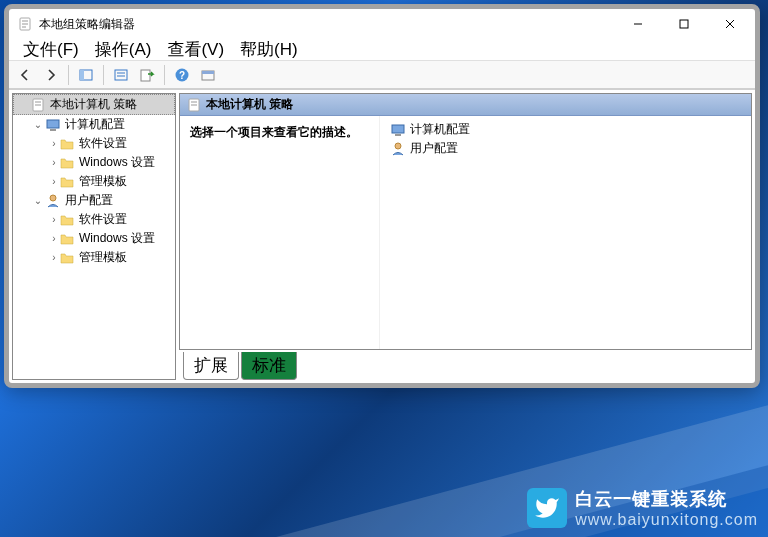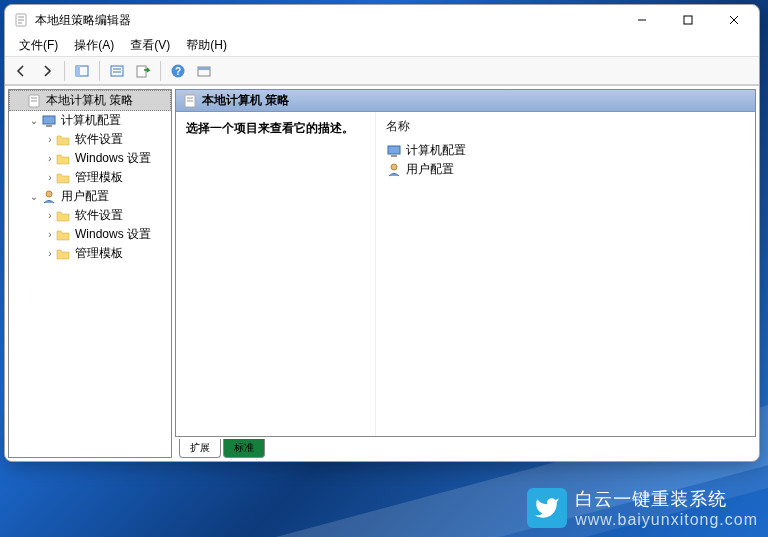--- a/index.html
+++ b/index.html
@@ -1,30 +1,30 @@
 <!DOCTYPE html>
 <html><head>
   <meta charset="utf-8">
   <style>
     * { margin: 0; padding: 0; box-sizing: border-box; font-family: "Microsoft YaHei", "Segoe UI", sans-serif; }
     body { width: 768px; height: 537px; background: linear-gradient(135deg, #0a4da8 0%, #1e6fd9 30%, #0d3a7a 60%, #2a7de0 100%); overflow: hidden; position: relative; }
     .bg-stripe { position: absolute; width: 200%; height: 80px; background: rgba(255,255,255,0.15); transform: rotate(-15deg); }
     .bg-stripe:nth-child(1) { top: 420px; left: -50px; }
     .bg-stripe:nth-child(2) { top: 480px; left: -50px; background: rgba(10,77,168,0.4); }
 
-    .window { position: absolute; top: 4px; left: 4px; width: 756px; height: 458px; background: #fff; border: 1px solid #a3a3a3; border-radius: 8px; display: flex; flex-direction: column; box-shadow: 0 4px 20px rgba(0,0,0,0.3); }
+    .window { position: absolute; top: 4px; left: 4px; width: 756px; height: 384px; background: #fff; border: 5px solid #a3a3a3; border-radius: 8px; display: flex; flex-direction: column; box-shadow: 0 4px 20px rgba(0,0,0,0.3); }
 
     .titlebar { height: 30px; display: flex; align-items: center; padding: 0 2px 0 8px; }
     .titlebar-icon { width: 16px; height: 16px; margin-right: 6px; }
     .titlebar-text { font-size: 12px; flex: 1; }
     .win-controls { display: flex; }
     .win-btn { width: 46px; height: 30px; display: flex; align-items: center; justify-content: center; font-size: 10px; cursor: pointer; }
 
     .menubar { height: 22px; display: flex; align-items: center; padding: 0 6px; border-bottom: 1px solid #e0e0e0; }
-    .menu-item { font-size: 12px; padding: 2px 8px; cursor: pointer; }
+    .menu-item { font-size: 17px; padding: 2px 8px; cursor: pointer; }
 
     .toolbar { height: 28px; display: flex; align-items: center; padding: 0 4px; border-bottom: 1px solid #d0d0d0; gap: 2px; background: #f8f8f8; }
     .tool-btn { width: 24px; height: 24px; display: flex; align-items: center; justify-content: center; cursor: pointer; border: 1px solid transparent; }
     .tool-sep { width: 1px; height: 20px; background: #ccc; margin: 0 3px; }
 
     .content { flex: 1; display: flex; border-top: 1px solid #d0d0d0; min-height: 0; }
 
     .tree-panel { width: 164px; border: 1px solid #888; margin: 3px 0 3px 3px; overflow: auto; background: #fff; }
     .tree-item { display: flex; align-items: center; font-size: 12px; padding: 1px 0; cursor: pointer; white-space: nowrap; }
     .tree-item.selected { background: #d4d4d4; border: 1px dotted #888; }
@@ -38,27 +38,27 @@
     .right-panel { flex: 1; display: flex; flex-direction: column; margin: 3px; }
     .right-content { flex: 1; border: 1px solid #888; background: #fff; display: flex; flex-direction: column; }
     .header-band { display: flex; align-items: center; background: linear-gradient(to bottom, #b5c9e8 0%, #91aed6 100%); height: 22px; padding-left: 6px; font-size: 12px; border-bottom: 1px solid #7a96c4; }
     .detail-row { display: flex; flex: 1; }
     .desc-col { width: 200px; padding: 8px 10px; font-size: 12px; border-right: 1px solid #f0f0f0; font-weight: bold; }
     .list-col { flex: 1; padding: 4px 0; }
     .list-header { font-size: 12px; padding: 2px 10px 6px; color: #222; }
     .list-item { display: flex; align-items: center; font-size: 12px; padding: 1px 10px; cursor: pointer; }
 
     .tabs-row { display: flex; margin-top: 2px; padding-left: 4px; }
-    .tab { font-size: 10px; padding: 2px 10px; border: 1px solid #888; border-top: none; background: #fff; border-radius: 0 0 4px 4px; margin-right: 2px; cursor: pointer; }
+    .tab { font-size: 17px; padding: 2px 10px; border: 1px solid #888; border-top: none; background: #fff; border-radius: 0 0 4px 4px; margin-right: 2px; cursor: pointer; }
     .tab.inactive { background: #15803d; }
 
     .watermark { position: absolute; right: 10px; bottom: 8px; display: flex; align-items: center; gap: 8px; }
     .wm-icon { width: 40px; height: 40px; background: #29abe2; border-radius: 6px; display: flex; align-items: center; justify-content: center; color: #fff; }
     .wm-text { display: flex; flex-direction: column; }
-    .wm-main { color: #fff; font-size: 18px; font-weight: normal; letter-spacing: 1px; }
+    .wm-main { color: #fff; font-size: 18px; font-weight: bold; letter-spacing: 1px; }
     .wm-sub { color: #c5dcf3; font-size: 16px; letter-spacing: 1px; }
 
     .folder-svg { fill: #f9d978; stroke: #c9a83a; stroke-width: 0.5; }
     .doc-svg { fill: #fff; stroke: #aaa; stroke-width: 1; }
   </style>
 </head>
 <body>
 
 <div class="bg-stripe"></div>
 <div class="bg-stripe"></div>
@@ -245,21 +245,20 @@
                 <rect class="doc-svg" x="3" y="2" width="10" height="12" rx="1"></rect>
                 <line x1="5" y1="5" x2="11" y2="5" stroke="#999"></line>
                 <line x1="5" y1="8" x2="11" y2="8" stroke="#999"></line>
               </svg>
             </span>
           <span style="font-weight:bold;">本地计算机 策略</span>
         </div>
         <div class="detail-row">
           <div class="desc-col">选择一个项目来查看它的描述。</div>
           <div class="list-col">
-            <div class="list-header">名称</div>
             <div class="list-item">
               <span class="tree-icon">
                   <svg width="16" height="16">
                     <rect x="2" y="3" width="12" height="8" fill="#7aa7e0" stroke="#3a6aa8"></rect>
                     <rect x="5" y="12" width="6" height="2" fill="#999"></rect>
                   </svg>
                 </span>
               <span>计算机配置</span>
             </div>
             <div class="list-item">

